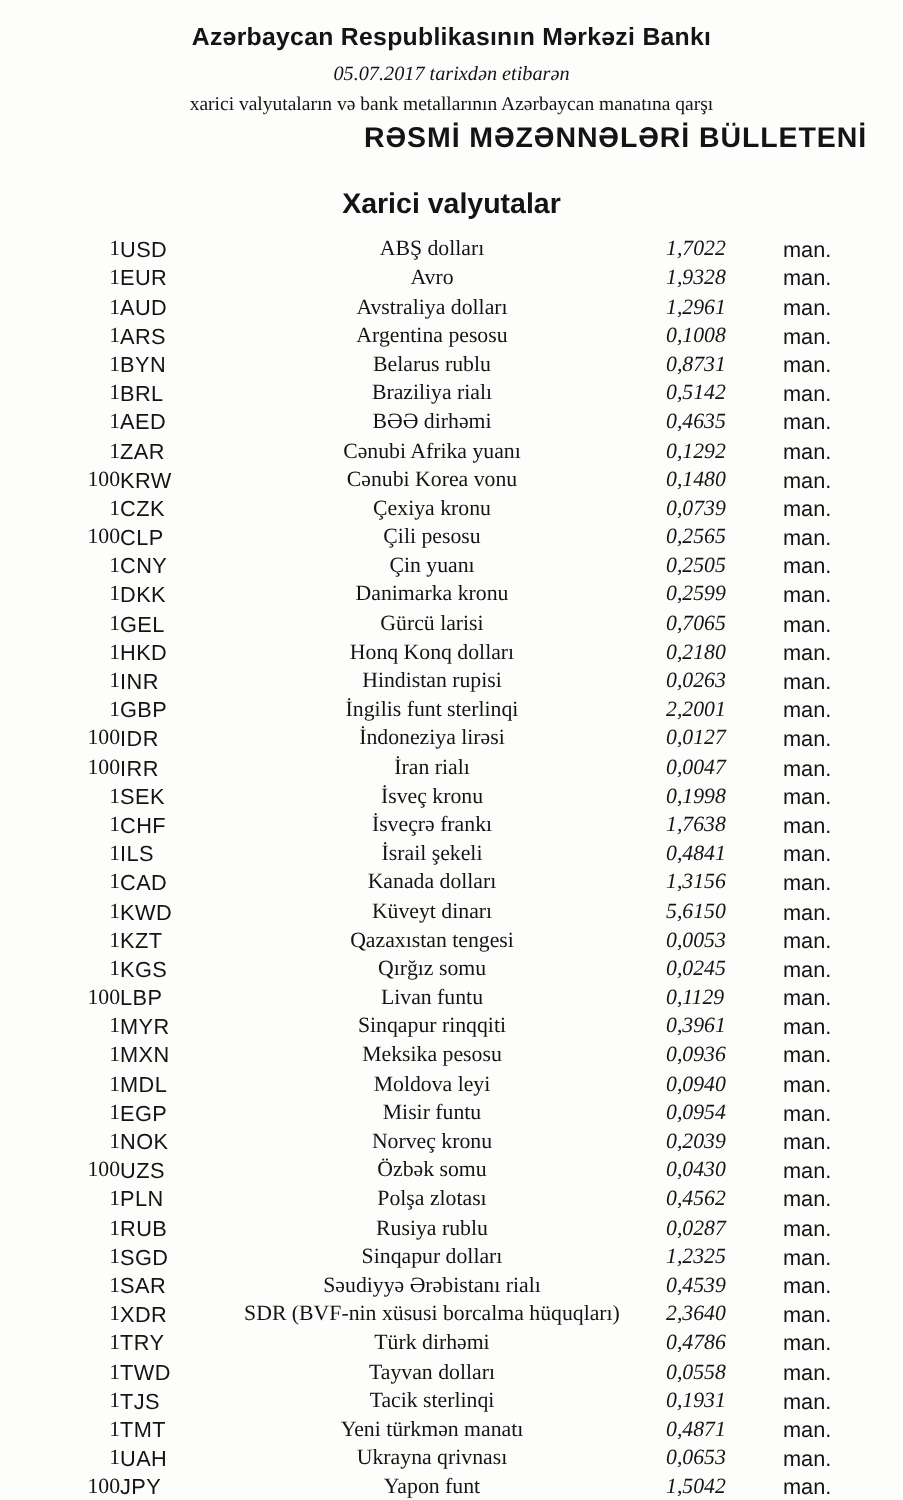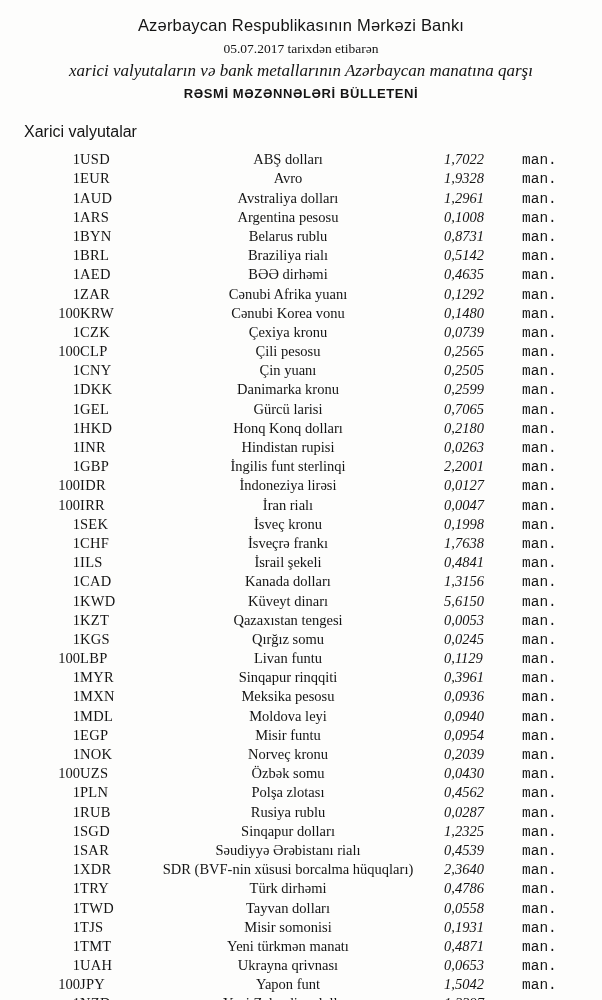--- a/index.html
+++ b/index.html
@@ -19,48 +19,49 @@
     min-height: 1000px;
     box-sizing: border-box;
     padding: 14px 24px 6px 24px;
     background: #fdfdfc;
   }
   .header {
     text-align: center;
   }
   .bank-title {
     font-family: "Liberation Sans", sans-serif;
-    font-weight: normal;
+    font-weight: bold;
     font-size: 16.5px;
     letter-spacing: 0.2px;
     margin: 2px 0 6px 0;
   }
   .subline1 {
     font-family: "Liberation Serif", serif;
     font-size: 13.5px;
     margin: 0 0 4px 0;
+    font-style: italic;
   }
   .subline2 {
     font-family: "Liberation Serif", serif;
-    font-size: 17px;
+    font-size: 13px;
     margin: 0 0 5px 0;
-    font-style: italic;
   }
   .bulletin-title {
     font-family: "Liberation Sans", sans-serif;
     font-weight: bold;
-    font-size: 13px;
+    font-size: 19px;
     letter-spacing: 0.6px;
     margin: 2px 0 0 0;
+    text-align: right;
   }
   .section-title {
     font-family: "Liberation Sans", sans-serif;
-    font-weight: normal;
-    font-size: 16px;
-    text-align: left;
+    font-weight: bold;
+    font-size: 19px;
+    text-align: center;
     margin: 22px 0 8px 0;
   }
   table.rates {
     width: 100%;
     border-collapse: collapse;
     font-size: 14.5px;
   }
   table.rates td {
     padding: 0;
     height: 19.2px;
@@ -69,39 +70,39 @@
   }
   td.c-amount {
     width: 56px;
     text-align: right;
     padding-right: 8px;
     font-family: "Liberation Serif", serif;
   }
   td.c-code {
     width: 52px;
     text-align: left;
-    font-family: Liberation Serif, serif;
+    font-family: Liberation Sans, sans-serif;
     letter-spacing: 0.3px;
   }
   td.c-name {
     text-align: center;
     padding-left: 10px;
     font-family: "Liberation Serif", serif;
   }
   td.c-value {
     width: 78px;
     text-align: left;
     font-style: italic;
     font-family: "Liberation Serif", serif;
   }
   td.c-unit {
     width: 56px;
     text-align: left;
     padding-left: 14px;
-    font-family: Liberation Mono, monospace;
+    font-family: Liberation Sans, sans-serif;
   }
 </style>
 </head>
 <body>
 
 <div class="page">
 
   <div class="header">
     <div class="bank-title">Azərbaycan Respublikasının Mərkəzi Bankı</div>
     <div class="subline1">05.07.2017 tarixdən etibarən</div>
@@ -389,21 +390,21 @@
         <tr>
           <td class="c-amount">1</td>
           <td class="c-code">TWD</td>
           <td class="c-name">Tayvan dolları</td>
           <td class="c-value">0,0558</td>
           <td class="c-unit">man.</td>
         </tr>
         <tr>
           <td class="c-amount">1</td>
           <td class="c-code">TJS</td>
-          <td class="c-name">Misir somonisi</td>
+          <td class="c-name">Tacik sterlinqi</td>
           <td class="c-value">0,1931</td>
           <td class="c-unit">man.</td>
         </tr>
         <tr>
           <td class="c-amount">1</td>
           <td class="c-code">TMT</td>
           <td class="c-name">Yeni türkmən manatı</td>
           <td class="c-value">0,4871</td>
           <td class="c-unit">man.</td>
         </tr>

